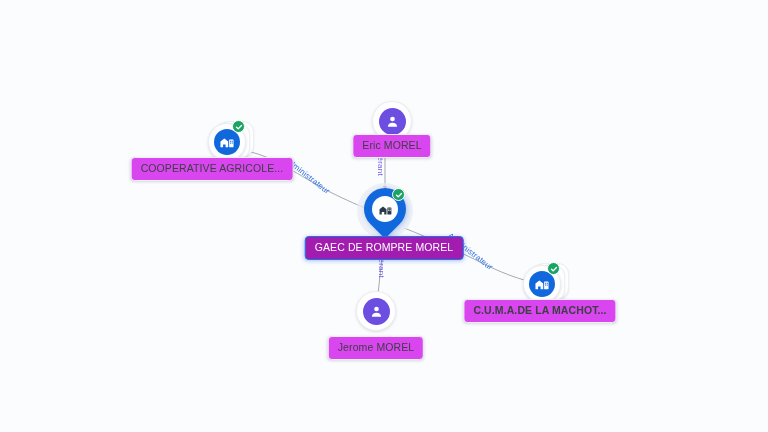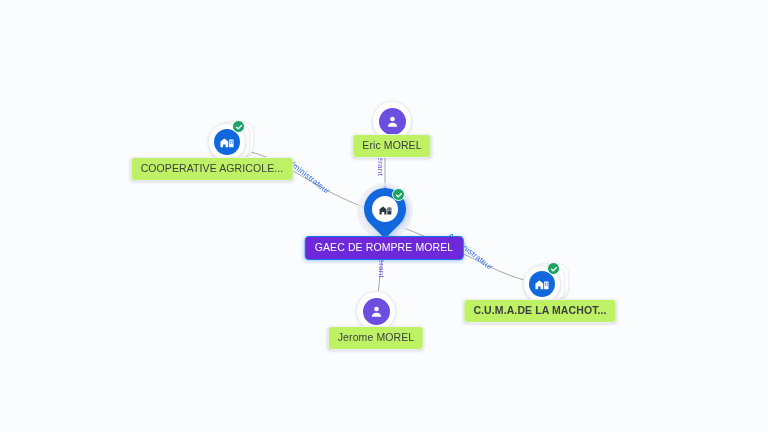--- a/index.html
+++ b/index.html
@@ -162,29 +162,29 @@
   .pin-inner svg { display: block; }
 
   
   .node-label {
     position: absolute;
     transform: translateX(-50%);
     white-space: nowrap;
     font-size: 10.5px;
     line-height: 1;
     color: #3c4043;
-    background: #bef264;
+    background: #d946ef;
     border: 1px solid #eef0f4;
     border-radius: 4px;
     padding: 5px 9px 6px;
     box-shadow: 0 1px 3px rgba(32,40,60,.17);
     letter-spacing: .1px;
   }
   .node-label.selected {
-    background: #6d28d9;
+    background: #a21caf;
     border-color: #1a73e8;
     color: #ffffff;
     box-shadow: 0 1px 4px rgba(26,115,232,.40);
   }
 
   
   .edge-label {
     position: absolute;
     white-space: nowrap;
     font-size: 8px;
@@ -292,21 +292,21 @@
           <div class="person-ring">
             <div class="person-disc">
               <svg width="15" height="15" viewBox="0 0 24 24" fill="#ffffff">
                 <circle cx="12" cy="8" r="3.7"></circle>
                 <path d="M4.6 20.5c0-4.1 3.3-6.4 7.4-6.4s7.4 2.3 7.4 6.4z"></path>
               </svg>
             </div>
           </div>
         </div>
       </div>
-      <div class="node-label" style="left: 376px; top: 326px; text-align: right;">Jerome MOREL</div>
+      <div class="node-label" style="left: 376px; top: 336px; text-align: right;">Jerome MOREL</div>
       <div class="node" style="left: 543px; top: 283px;">
         <div class="node-visual" style="margin-left: 3px;">
           <div class="company-wrap">
             <div class="stack-card c1"></div>
             <div class="stack-card c2"></div>
             <div class="company-ring">
               <div class="company-disc">
                 <svg width="16" height="16" viewBox="0 0 24 24" fill="#ffffff">
                   <path d="M2.2 11.2 8 6.6l5.8 4.6V20H9.9v-4.3H6.1V20H2.2z"></path>
                   <rect x="15.2" y="8.4" width="6.6" height="11.6" rx="0.8"></rect>

